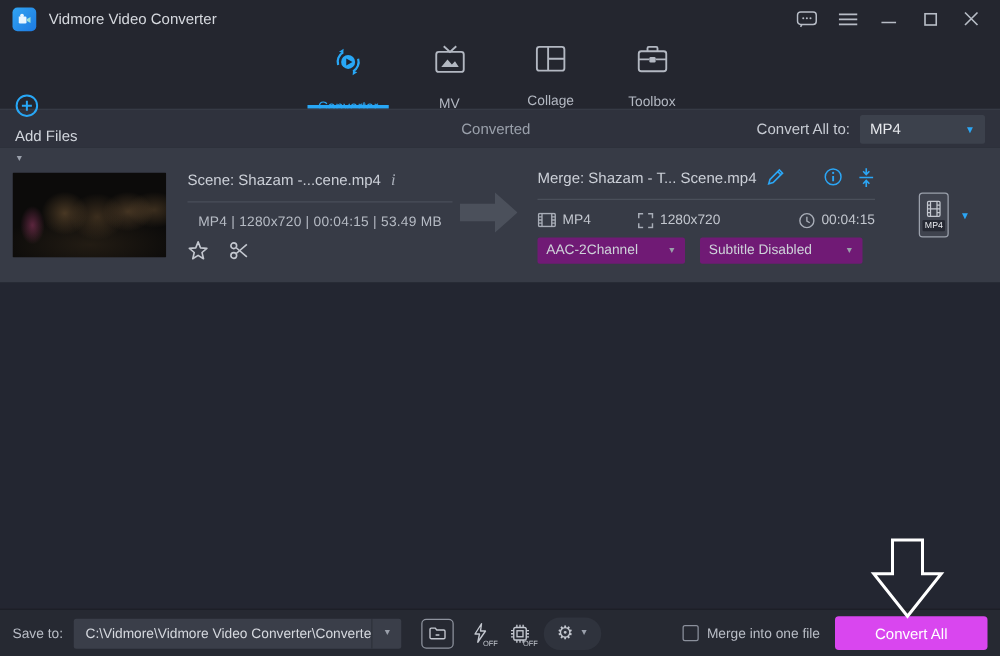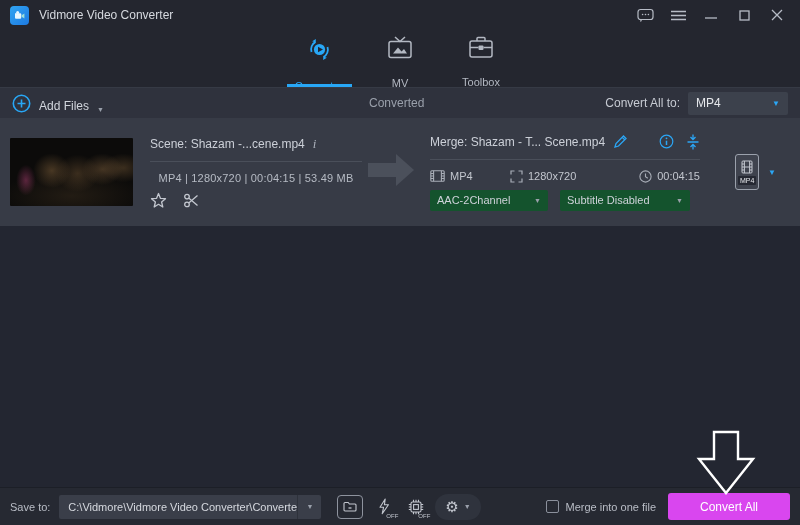--- a/index.html
+++ b/index.html
@@ -17,21 +17,21 @@
   
   .nav { height:57px; display:flex; justify-content:center; align-items:flex-end; gap:0; flex:0 0 auto; }
   .nav-tab { width:81px; height:57px; display:flex; flex-direction:column; align-items:center; justify-content:flex-start; padding-top:6px; position:relative;gap:14px; }
   .nav-tab .nt-icon { height:28px; display:flex; align-items:center; justify-content:center; }
   .nav-tab .nt-label { font-size:11px; color:#b3b8c2; margin-top:3px; }
   .nav-tab.active .nt-label { color:#28a7f6; }
   .nav-tab.active::after { content:""; position:absolute; left:8px; right:8px; bottom:0; height:3px; background:#28a7f6; }
 
   
   .toolbar { height:31px; background:#2f323d; border-top:1px solid #363a45; display:flex; align-items:center; padding:0 12px; flex:0 0 auto; position:relative; }
-  .addfiles { display:flex; align-items:flex-end; gap:8px; }
+  .addfiles { display:flex; align-items:flex-start; gap:8px;flex-direction:column; }
   .addfiles .af-label { font-size:12px; color:#d2d6dd; }
   .caret { font-size:7px; color:#9aa0ab; }
   .caret.blue { color:#2ba6f5; font-size:8px; }
   .seg-tabs { position:absolute; left:50%; transform:translateX(-56%); display:flex; align-items:center; gap:26px; }
   .pill { background:#20232c; color:#ffffff; font-size:12px; padding:4px 17px; border-radius:12px; }
   .seg-muted { font-size:12px; color:#9aa0ab; }
   .convert-to { margin-left:auto; display:flex; align-items:center; gap:8px; }
   .convert-to .ct-label { font-size:12px; color:#c7cbd3; }
   .ct-select { width:100px; height:23px; background:#3c414c; border-radius:2px; display:flex; align-items:center; padding:0 8px; }
   .ct-select .ct-value { font-size:12px; color:#e6e8ec; flex:1; }
@@ -52,21 +52,21 @@
   .i-serif { font-family:"Liberation Serif", serif; font-style:italic; font-size:13px; color:#aab0ba; }
   .divider { height:1px; background:#4a4f5a; margin:9px 0 10px 0; }
   .meta { font-size:11px; color:#b6bbc4; letter-spacing:.2px;text-align:center; }
   .src-icons { display:flex; align-items:center; gap:16px; margin-top:8px; }
   .big-arrow { flex:0 0 auto; margin-left:6px; }
   .out-block { width:270px; margin-left:16px; flex:0 0 auto; }
   .out-title-right { margin-left:auto; display:flex; align-items:center; gap:12px; }
   .out-meta-row { display:flex; align-items:center; font-size:11px; color:#c2c6ce; }
   .out-meta-item { display:flex; align-items:center; gap:5px; }
   .selects-row { display:flex; gap:12px; margin-top:7px; }
-  .row-select { height:21px; background:#14532d; border-radius:2px; display:flex; align-items:center; padding:0 7px; }
+  .row-select { height:21px; background:#701a75; border-radius:2px; display:flex; align-items:center; padding:0 7px; }
   .row-select .rs-value { font-size:11px; color:#ced2d9; flex:1; }
   .fmt-tile-wrap { margin-left:auto; margin-right:24px; display:flex; align-items:center; gap:9px; }
   .fmt-tile { width:24px; height:36px; border:1px solid #9ba1ac; border-radius:3px; background:#3f434e; display:flex; flex-direction:column; align-items:center; justify-content:center; gap:2px; }
   .fmt-label { font-size:7px; color:#e8eaee; background:#262933; padding:0 2px; border-radius:1px; line-height:9px; }
 
   
   .empty-area { flex:1 1 auto; background:#232631; }
 
   
   .bottombar { height:38px; background:#262932; border-top:1px solid #1c1f27; display:flex; align-items:center; padding:0 10px; flex:0 0 auto; }
@@ -154,20 +154,29 @@
         <svg width="26" height="24" viewBox="0 0 26 24" fill="none" stroke="#b3b8c2" stroke-width="1.5">
           <path d="M8 1 L13 5.5 L18 1"></path>
           <rect x="2" y="5.5" width="22" height="16" rx="2"></rect>
           <path d="M6 17.5 L11 11.5 L14.5 15.5 L17 13 L20 17.5 Z" fill="#b3b8c2" stroke="none"></path>
         </svg>
       </div>
       <div class="nt-label">MV</div>
     </div>
     <div class="nav-tab">
       <div class="nt-icon">
+        <svg width="25" height="22" viewBox="0 0 25 22" fill="none" stroke="#b3b8c2" stroke-width="1.5">
+          <rect x="1.5" y="1.5" width="22" height="19" rx="2"></rect>
+          <path d="M10.5 1.5 V20.5 M10.5 11 H23.5"></path>
+        </svg>
+      </div>
+      <div class="nt-label">Collage</div>
+    </div>
+    <div class="nav-tab">
+      <div class="nt-icon">
         <svg width="26" height="23" viewBox="0 0 26 23" fill="none" stroke="#b3b8c2" stroke-width="1.5">
           <path d="M9 5 V2.5 a1 1 0 0 1 1-1 h6 a1 1 0 0 1 1 1 V5"></path>
           <rect x="2" y="5" width="22" height="16" rx="2"></rect>
           <path d="M2 11.5 h8.5 M15.5 11.5 H24"></path>
           <rect x="10.5" y="9.5" width="5" height="4.5" rx="1" fill="#b3b8c2" stroke="none"></rect>
         </svg>
       </div>
       <div class="nt-label">Toolbox</div>
     </div>
   </div>

